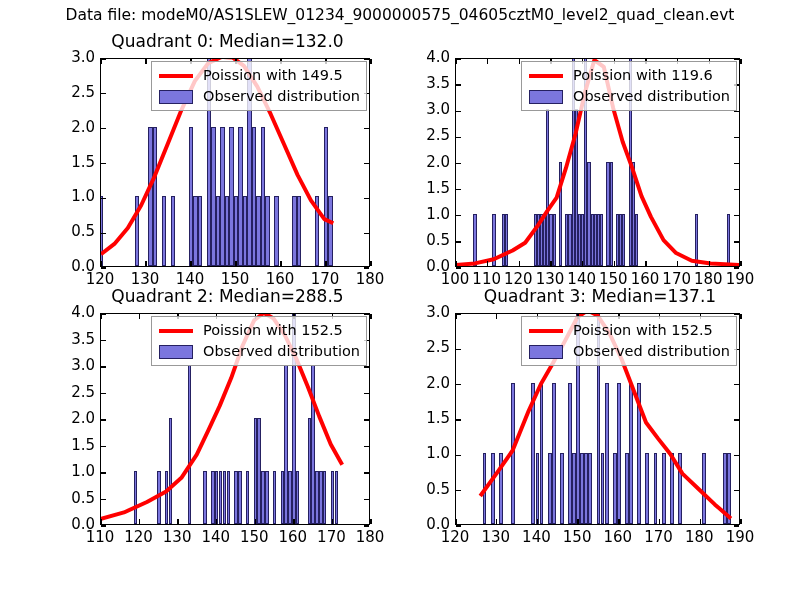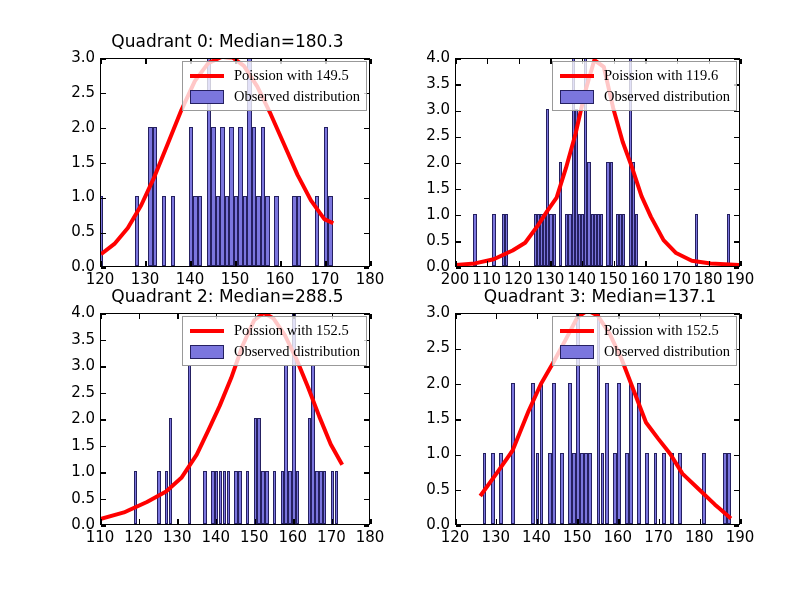--- a/index.html
+++ b/index.html
@@ -48,21 +48,20 @@
     font-size: 17px;
     line-height: 22px;
     white-space: nowrap;
   }
   .plotbox {
     position: absolute;
     box-sizing: border-box;
     border: 1.3px solid #000000;
     background: #ffffff;
     overflow: visible;
-    font-family: Liberation Serif, serif;
   }
   .plotclip {
     position: absolute;
     left: 0; top: 0;
     width: 100%; height: 100%;
     overflow: hidden;
   }
   svg.curve {
     position: absolute;
     left: 0; top: 0;
@@ -149,23 +148,24 @@
     font-size: 14.5px;
     line-height: 21px;
     padding-left: 6px;
   }
 </style>
 </head>
 <body>
 
 <div id="figure">
 
+  <div id="suptitle">Data file: modeM0/AS1SLEW_01234_9000000575_04605cztM0_level2_quad_clean.evt</div>
 
   <div class="panel" id="panel-0" style="left: 55px; top: 30px; width: 345px; height: 265px;">
-      <div class="panel-title" style="top: 0px;">Quadrant 0: Median=180.3</div>
+      <div class="panel-title" style="top: 0px;">Quadrant 0: Median=132.0</div>
       <div class="plotbox" style="left: 45px; top: 28px; width: 270px; height: 209px;">
         <div class="plotclip">
           <div class="bar" style="left: -2.07px; width: 4.14px; height: 69.6667px; background: rgb(123, 118, 222); border-color: rgb(37, 32, 97);"></div>
           <div class="bar" style="left: 33.93px; width: 4.14px; height: 69.6667px; background: rgb(123, 118, 222); border-color: rgb(37, 32, 97);"></div>
           <div class="bar" style="left: 47.43px; width: 4.14px; height: 139.333px; background: rgb(123, 118, 222); border-color: rgb(37, 32, 97);"></div>
           <div class="bar" style="left: 51.93px; width: 4.14px; height: 139.333px; background: rgb(123, 118, 222); border-color: rgb(37, 32, 97);"></div>
           <div class="bar" style="left: 60.93px; width: 4.14px; height: 69.6667px; background: rgb(123, 118, 222); border-color: rgb(37, 32, 97);"></div>
           <div class="bar" style="left: 69.93px; width: 4.14px; height: 69.6667px; background: rgb(123, 118, 222); border-color: rgb(37, 32, 97);"></div>
           <div class="bar" style="left: 87.93px; width: 4.14px; height: 139.333px; background: rgb(123, 118, 222); border-color: rgb(37, 32, 97);"></div>
           <div class="bar" style="left: 92.43px; width: 4.14px; height: 69.6667px; background: rgb(123, 118, 222); border-color: rgb(37, 32, 97);"></div>
@@ -348,21 +348,21 @@
       </div>
       <div class="ylabel" style="top: 229px; right: 350px;">0.0</div>
       <div class="ylabel" style="top: 202.875px; right: 350px;">0.5</div>
       <div class="ylabel" style="top: 176.75px; right: 350px;">1.0</div>
       <div class="ylabel" style="top: 150.625px; right: 350px;">1.5</div>
       <div class="ylabel" style="top: 124.5px; right: 350px;">2.0</div>
       <div class="ylabel" style="top: 98.375px; right: 350px;">2.5</div>
       <div class="ylabel" style="top: 72.25px; right: 350px;">3.0</div>
       <div class="ylabel" style="top: 46.125px; right: 350px;">3.5</div>
       <div class="ylabel" style="top: 20px; right: 350px;">4.0</div>
-      <div class="xlabel" style="left: 55px; top: 242px;">200</div>
+      <div class="xlabel" style="left: 55px; top: 242px;">100</div>
       <div class="xlabel" style="left: 86.6667px; top: 242px;">110</div>
       <div class="xlabel" style="left: 118.333px; top: 242px;">120</div>
       <div class="xlabel" style="left: 150px; top: 242px;">130</div>
       <div class="xlabel" style="left: 181.667px; top: 242px;">140</div>
       <div class="xlabel" style="left: 213.333px; top: 242px;">150</div>
       <div class="xlabel" style="left: 245px; top: 242px;">160</div>
       <div class="xlabel" style="left: 276.667px; top: 242px;">170</div>
       <div class="xlabel" style="left: 308.333px; top: 242px;">180</div>
       <div class="xlabel" style="left: 340px; top: 242px;">190</div>
     </div>

